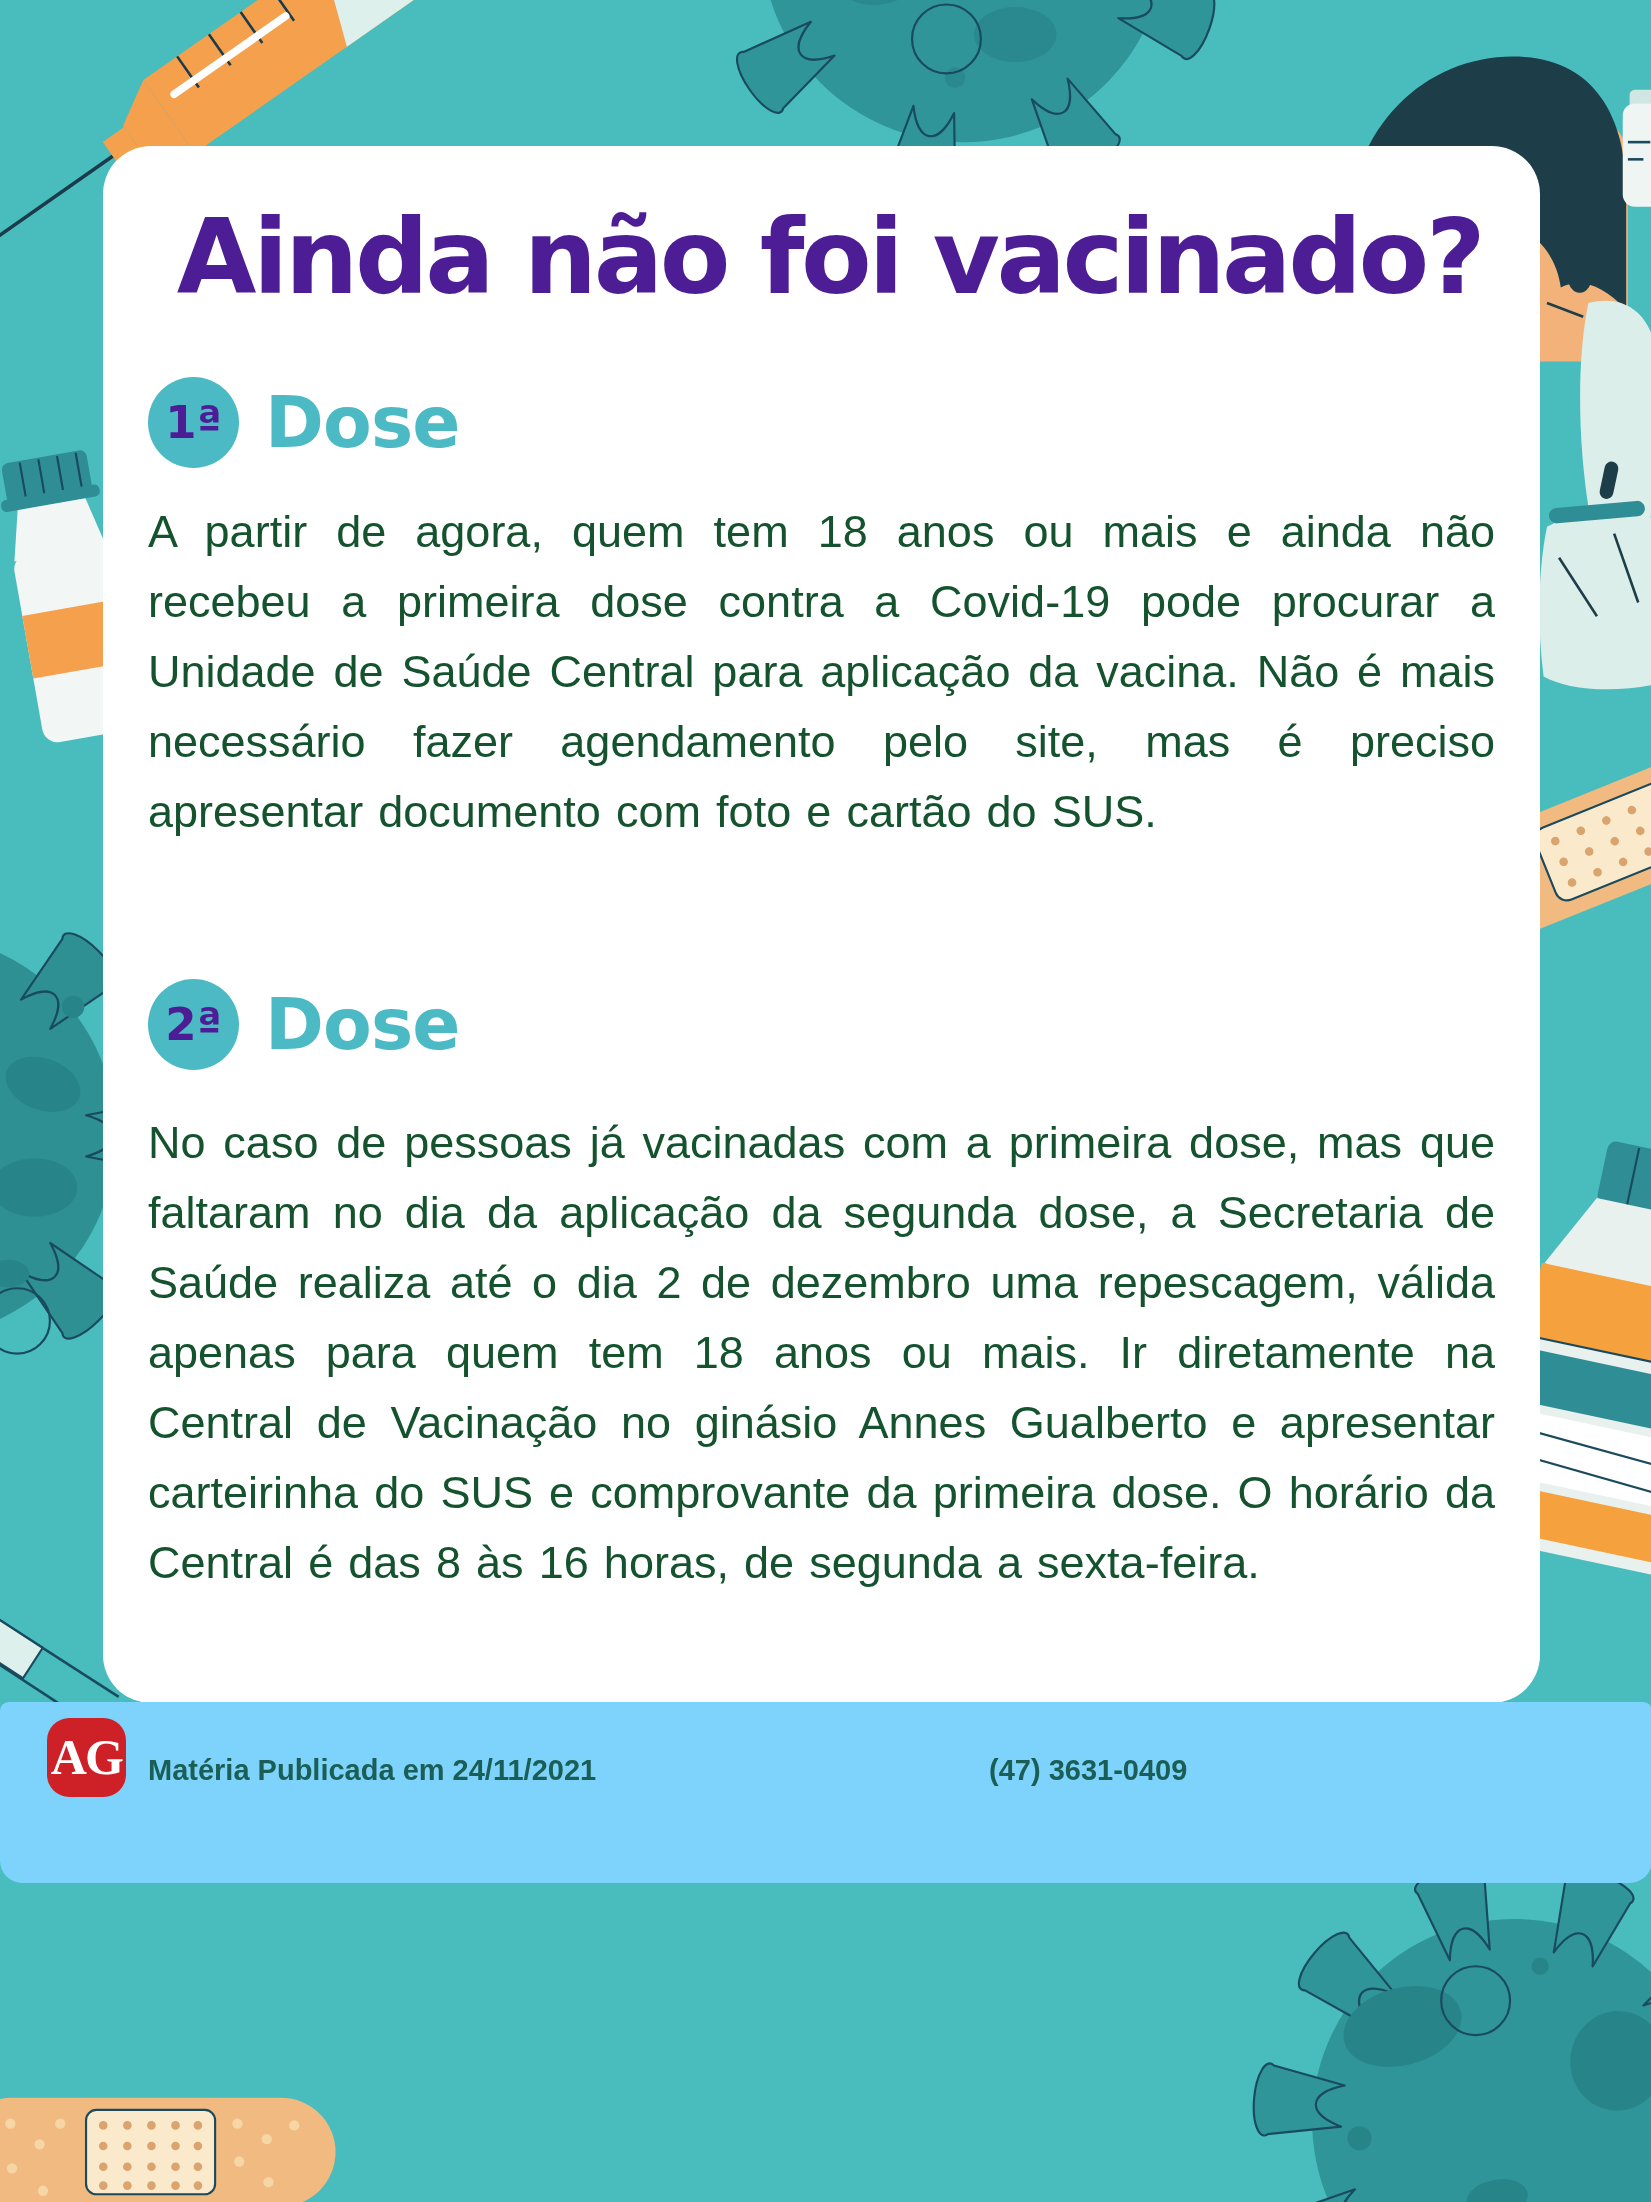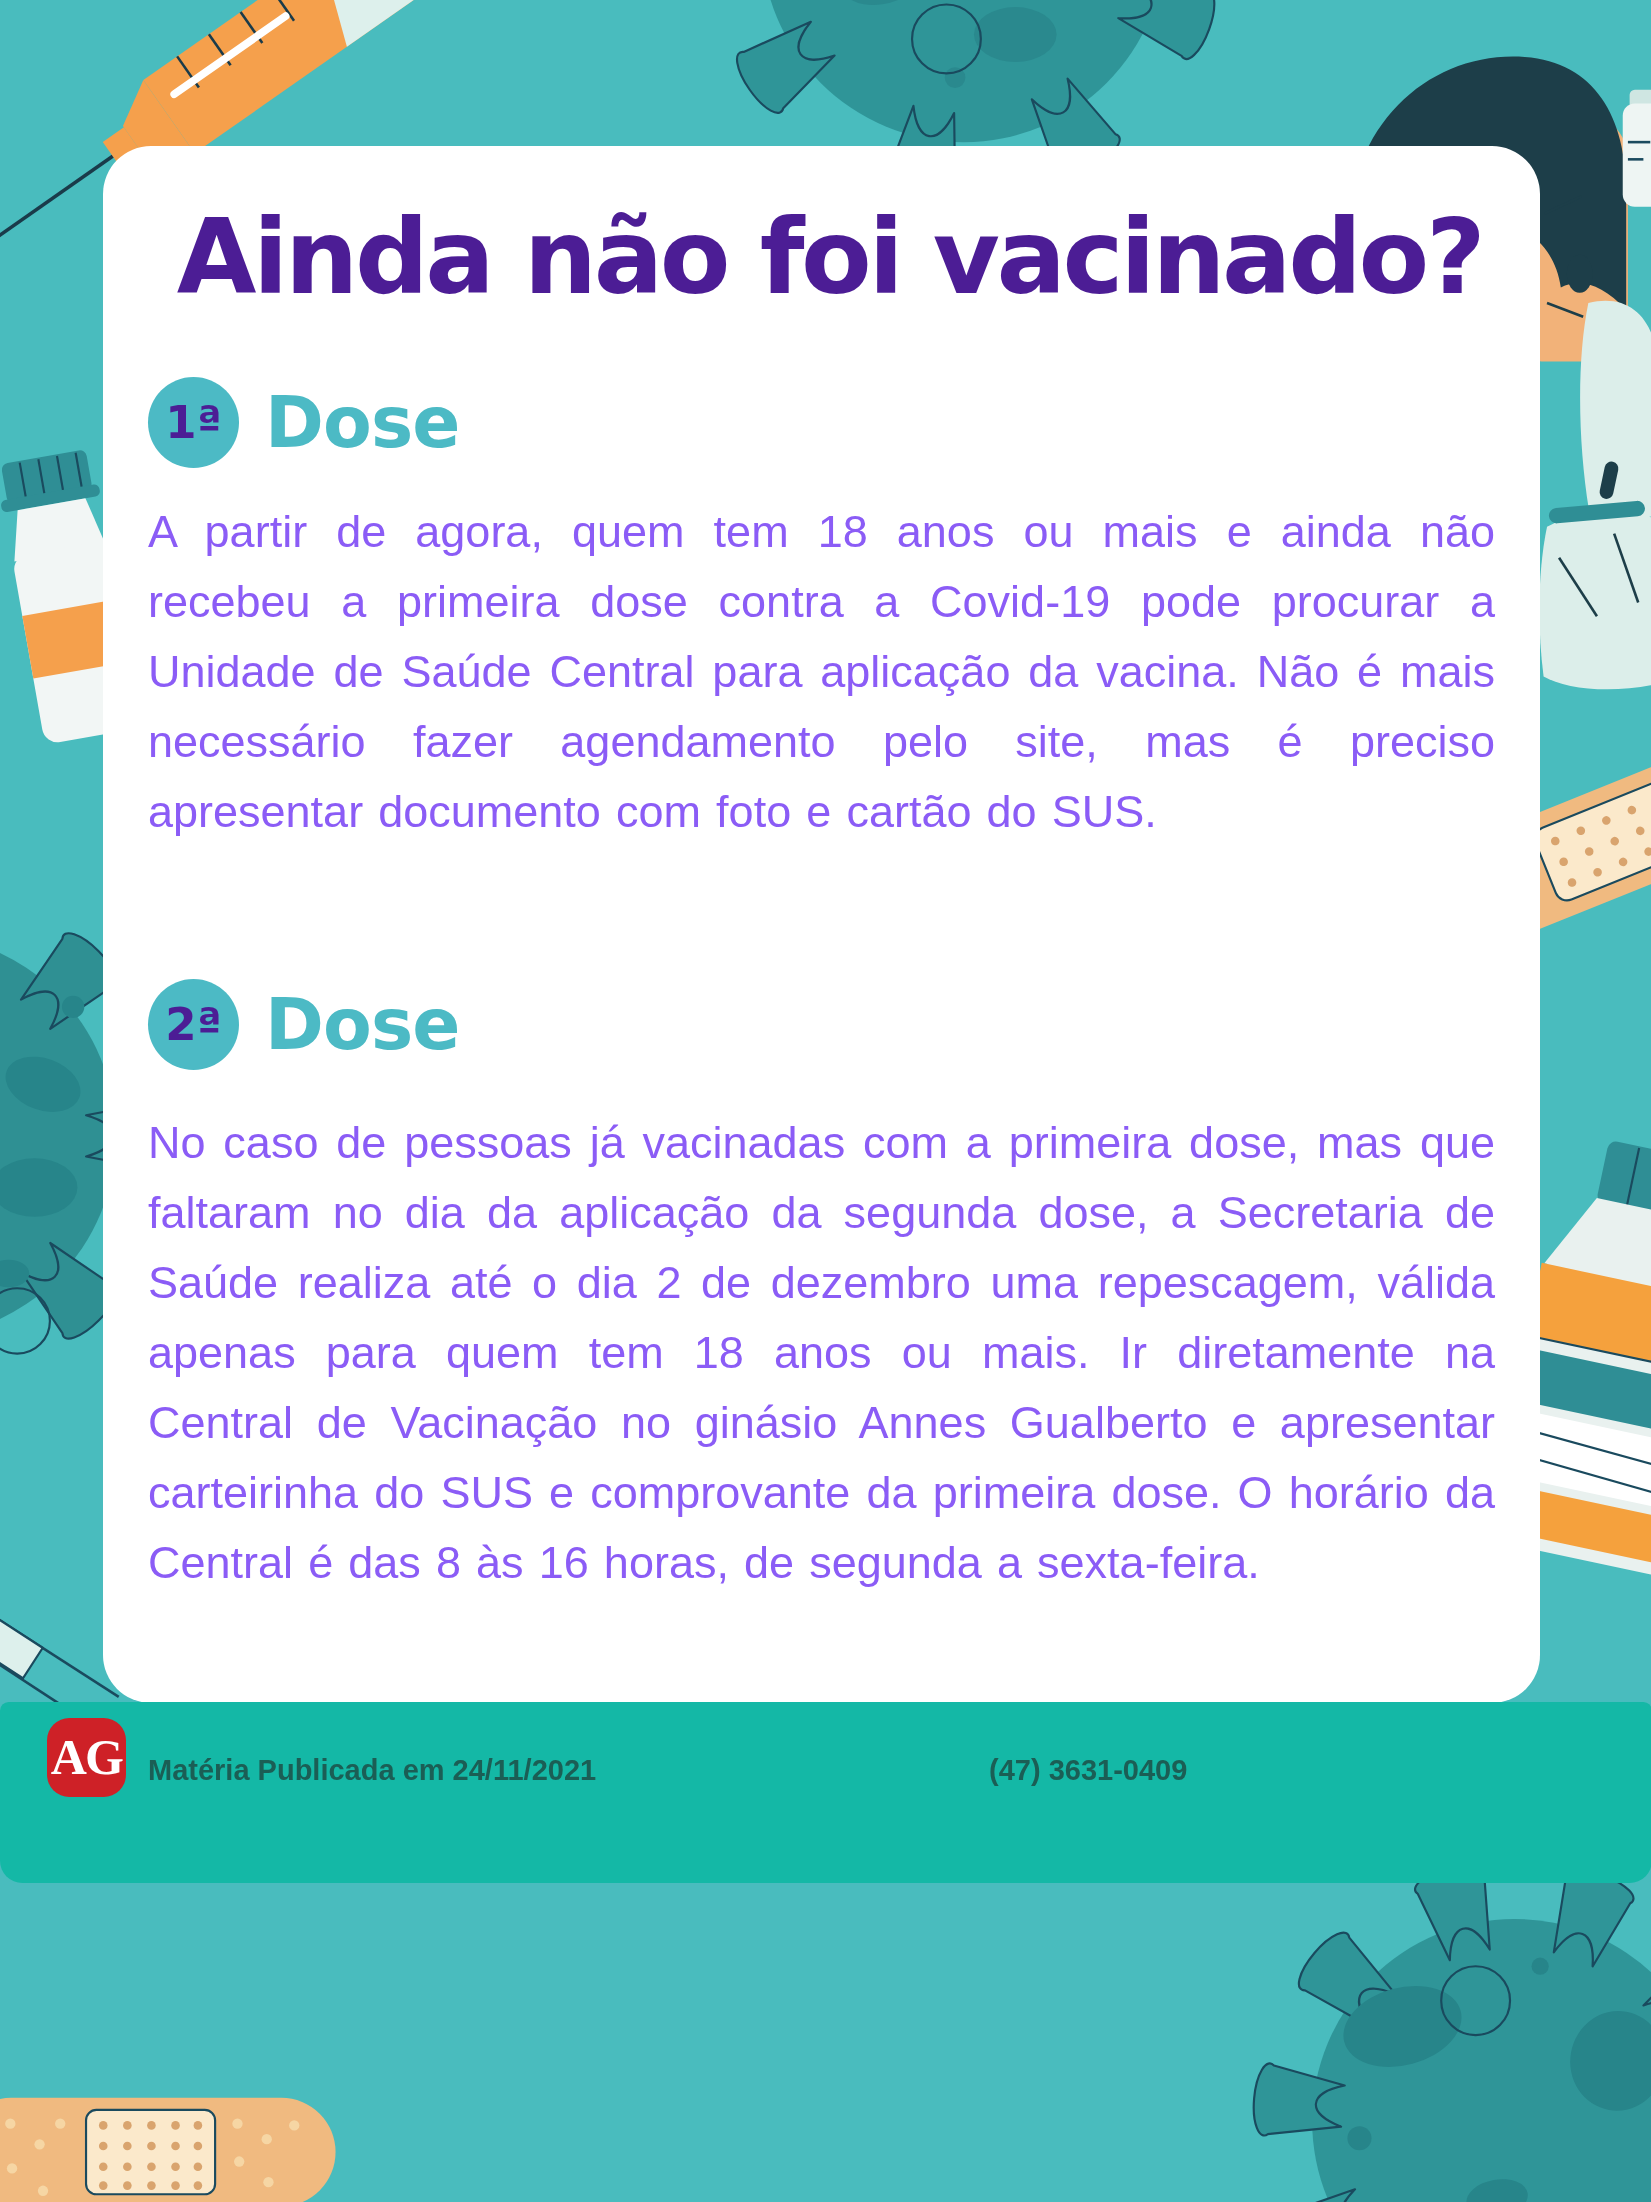--- a/index.html
+++ b/index.html
@@ -25,28 +25,28 @@
     width:91px;height:91px;border-radius:50%;background:#4cbac5;color:#4c1d95;
     display:flex;align-items:center;justify-content:center;
     font-family:"DejaVu Sans",sans-serif;font-weight:bold;font-size:45px;
   }
   .dose-word{
     font-family:"DejaVu Sans",sans-serif;font-weight:800;font-size:71px;
     color:#4cbac5;letter-spacing:-0.9px;
   }
   .para{
     position:absolute;left:45px;width:1347px;margin:0;
-    font-size:45px;line-height:70px;color:#8b5cf6;font-weight:300;
+    font-size:45px;line-height:70px;color:#14532d;font-weight:300;
     text-align:justify;word-spacing:2.6px;
   }
   .para.first{top:351px;}
   .para.second{top:962px;}
   .footer-bar{
     position:absolute;left:0;top:1702px;width:1652px;height:181px;
-    background:#14b8a6;border-radius:8.6px 8.6px 22.4px 22.4px;z-index:2;
+    background:#7dd3fc;border-radius:8.6px 8.6px 22.4px 22.4px;z-index:2;
   }
   .ag-logo{
     position:absolute;left:47px;top:15.5px;width:79px;height:79px;
     background:#ce2127;border-radius:22.4px;color:#ffffff;
     font-family:"Liberation Serif",serif;font-weight:bold;font-size:50px;
     letter-spacing:-1.7px;display:flex;align-items:center;justify-content:center;
   }
   .footer-text{
     position:absolute;top:48px;font-size:29px;font-weight:bold;
     color:#1b5e55;line-height:40px;

